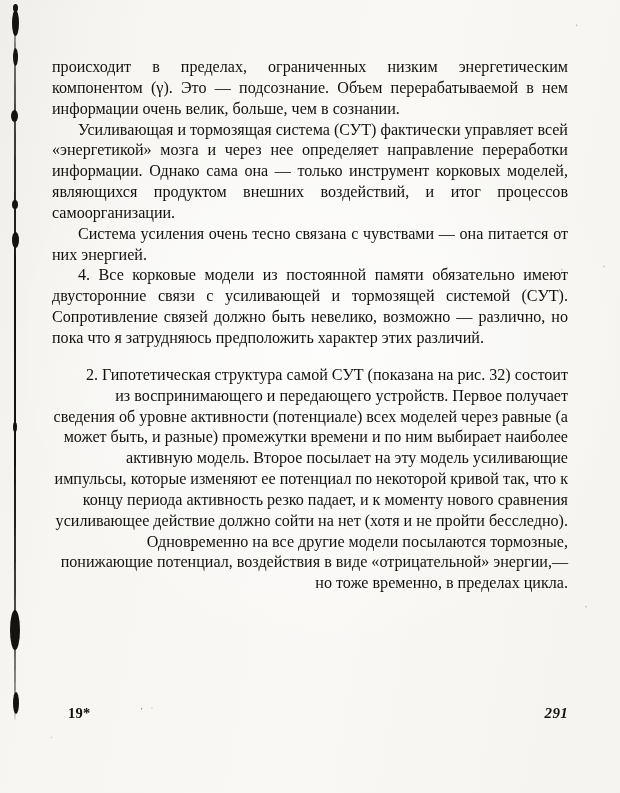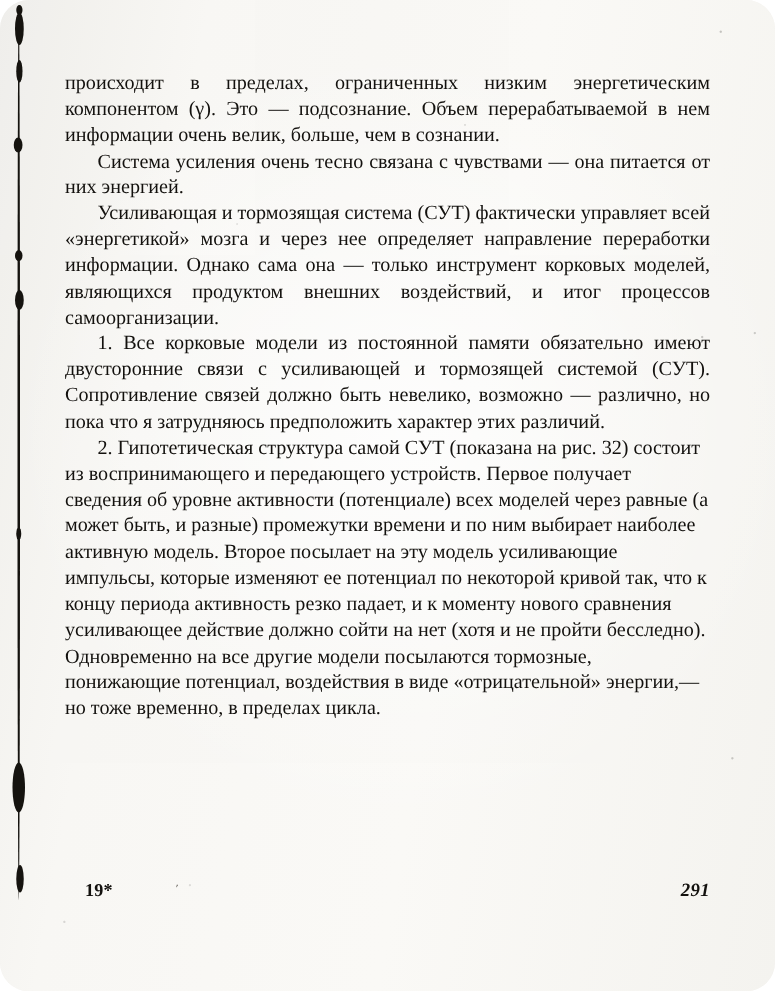--- a/index.html
+++ b/index.html
@@ -12,21 +12,20 @@
     font-family: "Liberation Serif", "DejaVu Serif", serif;
   }
 
   .page {
     position: relative;
     width: 620px;
     height: 793px;
     margin: 0;
     background: #f7f6f3;
     overflow: hidden;
-    border-radius: 23px;
   }
 
   
   .page-grain {
     position: absolute;
     inset: 0;
     pointer-events: none;
     background:
       radial-gradient(ellipse 70% 55% at 52% 44%, rgba(255,255,255,0.85) 0%, rgba(255,255,255,0) 72%),
       linear-gradient(100deg, #efeeea 0%, #f8f7f4 22%, #faf9f6 58%, #f4f3ef 100%);
@@ -100,21 +99,21 @@
     text-justify: inter-word;
     -webkit-font-smoothing: none;
   }
   .para {
     margin: 0;
     text-indent: 26px;
     text-align: justify;
     hyphens: none;
   }
   .para.cont { text-indent: 0; }
-  .para:last-of-type { text-align: left; }
+  .para:last-of-type { text-align: right; margin-top: 16px; }
 
   .footer {
     position: absolute;
     left: 52px;
     top: 705px;
     width: 516px;
     height: 22px;
   }
   .sig-mark {
     position: absolute;
@@ -166,23 +165,23 @@
     <div class="ink gs-b3"></div>
     <div class="ink gs-b4"></div>
     <div class="ink gs-b5"></div>
     <div class="ink gs-b6"></div>
     <div class="ink gs-b7"></div>
     <div class="ink gs-b8"></div>
   </div>
 
   <div class="text-column">
     <p class="para cont">происходит в пределах, ограниченных низким энергетическим компонентом (γ). Это — подсознание. Объем перерабатываемой в нем информации очень велик, больше, чем в сознании.</p>
+    <p class="para">Усиливающая и тормозящая система (СУТ) фактически управляет всей «энергетикой» мозга и через нее определяет направление переработки информации. Однако сама она — только инструмент корковых моделей, являющихся продуктом внешних воздействий, и итог процессов самоорганизации.</p>
     <p class="para">Система усиления очень тесно связана с чувствами — она питается от них энергией.</p>
-    <p class="para">Усиливающая и тормозящая система (СУТ) фактически управляет всей «энергетикой» мозга и через нее определяет направление переработки информации. Однако сама она — только инструмент корковых моделей, являющихся продуктом внешних воздействий, и итог процессов самоорганизации.</p>
-    <p class="para">1. Все корковые модели из постоянной памяти обязательно имеют двусторонние связи с усиливающей и тормозящей системой (СУТ). Сопротивление связей должно быть невелико, возможно — различно, но пока что я затрудняюсь предположить характер этих различий.</p>
+    <p class="para">4. Все корковые модели из постоянной памяти обязательно имеют двусторонние связи с усиливающей и тормозящей системой (СУТ). Сопротивление связей должно быть невелико, возможно — различно, но пока что я затрудняюсь предположить характер этих различий.</p>
     <p class="para">2. Гипотетическая структура самой СУТ (показана на рис. 32) состоит из воспринимающего и передающего устройств. Первое получает сведения об уровне активности (потенциале) всех моделей через равные (а может быть, и разные) промежутки времени и по ним выбирает наиболее активную модель. Второе посылает на эту модель усиливающие импульсы, которые изменяют ее потенциал по некоторой кривой так, что к концу периода активность резко падает, и к моменту нового сравнения усиливающее действие должно сойти на нет (хотя и не пройти бесследно). Одновременно на все другие модели посылаются тормозные, понижающие потенциал, воздействия в виде «отрицательной» энергии,— но тоже временно, в пределах цикла.</p>
   </div>
 
   <div class="footer">
     <span class="sig-mark">19*</span>
     <span class="footer-fleck">'</span>
     <span class="page-number">291</span>
   </div>
 
 </div>

